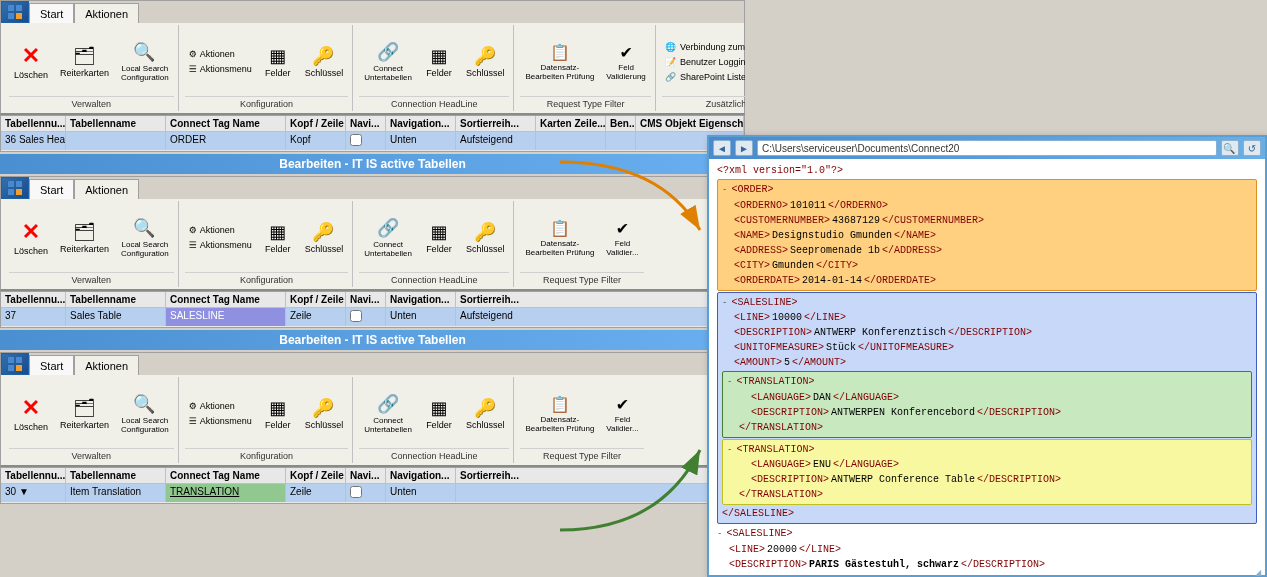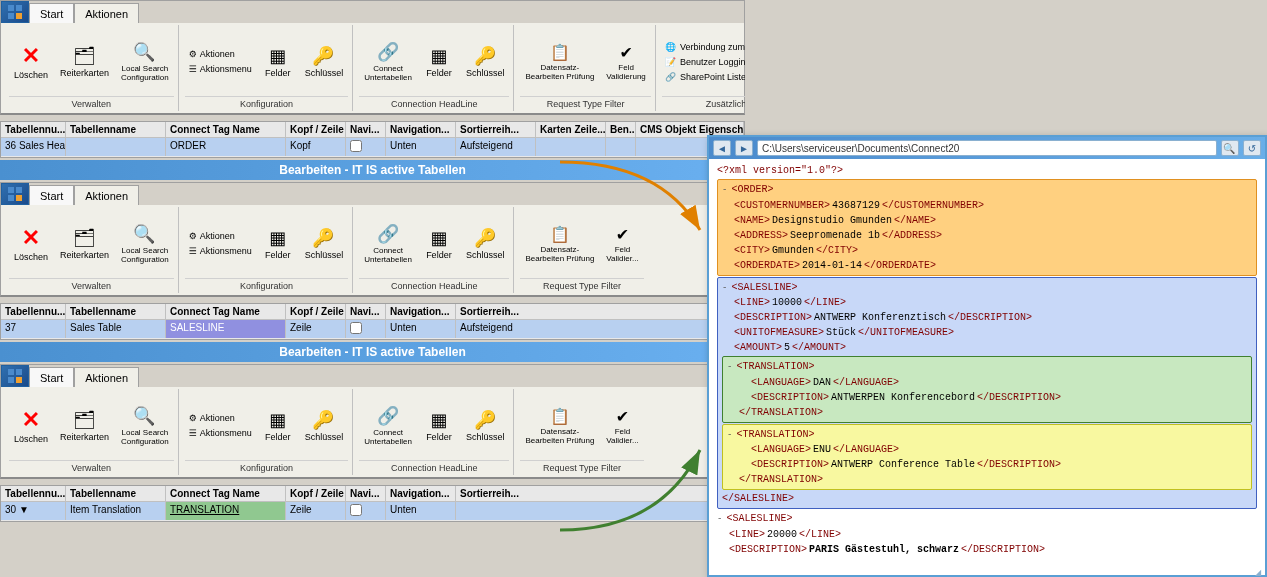--- a/index.html
+++ b/index.html
@@ -21,21 +21,21 @@
       height: 577px;
       background: #d4d0c8;
       overflow: hidden;
     }
 
     
     .ribbon {
       background: #f0efe8;
       border: 1px solid #a0a0a0;
       border-bottom: 2px solid #8a8a8a;
-      margin-bottom: 6px;
+      margin-bottom: 0;
     }
 
     .ribbon-tabs {
       display: flex;
       background: #d4d0c8;
       height: 22px;
       align-items: flex-end;
     }
 
     .ribbon-tab {
@@ -686,20 +686,25 @@
       <span class="xml-pi">&lt;?xml version="1.0"?&gt;</span>
     </div>
 
     <div class="xml-block-orange">
       <div class="xml-line">
         <span class="collapse-btn">-</span>
         <span class="xml-tag">&lt;ORDER&gt;</span>
       </div>
       <div class="xml-indent-1">
         <div class="xml-line">
+          <span class="xml-tag">&lt;ORDERNO&gt;</span>
+            <span class="xml-text">101011</span>
+            <span class="xml-tag">&lt;/ORDERNO&gt;</span>
+        </div>
+        <div class="xml-line">
           <span class="xml-tag">&lt;CUSTOMERNUMBER&gt;</span>
             <span class="xml-text">43687129</span>
             <span class="xml-tag">&lt;/CUSTOMERNUMBER&gt;</span>
         </div>
         <div class="xml-line">
           <span class="xml-tag">&lt;NAME&gt;</span>
             <span class="xml-text">Designstudio Gmunden</span>
             <span class="xml-tag">&lt;/NAME&gt;</span>
         </div>
         <div class="xml-line">

